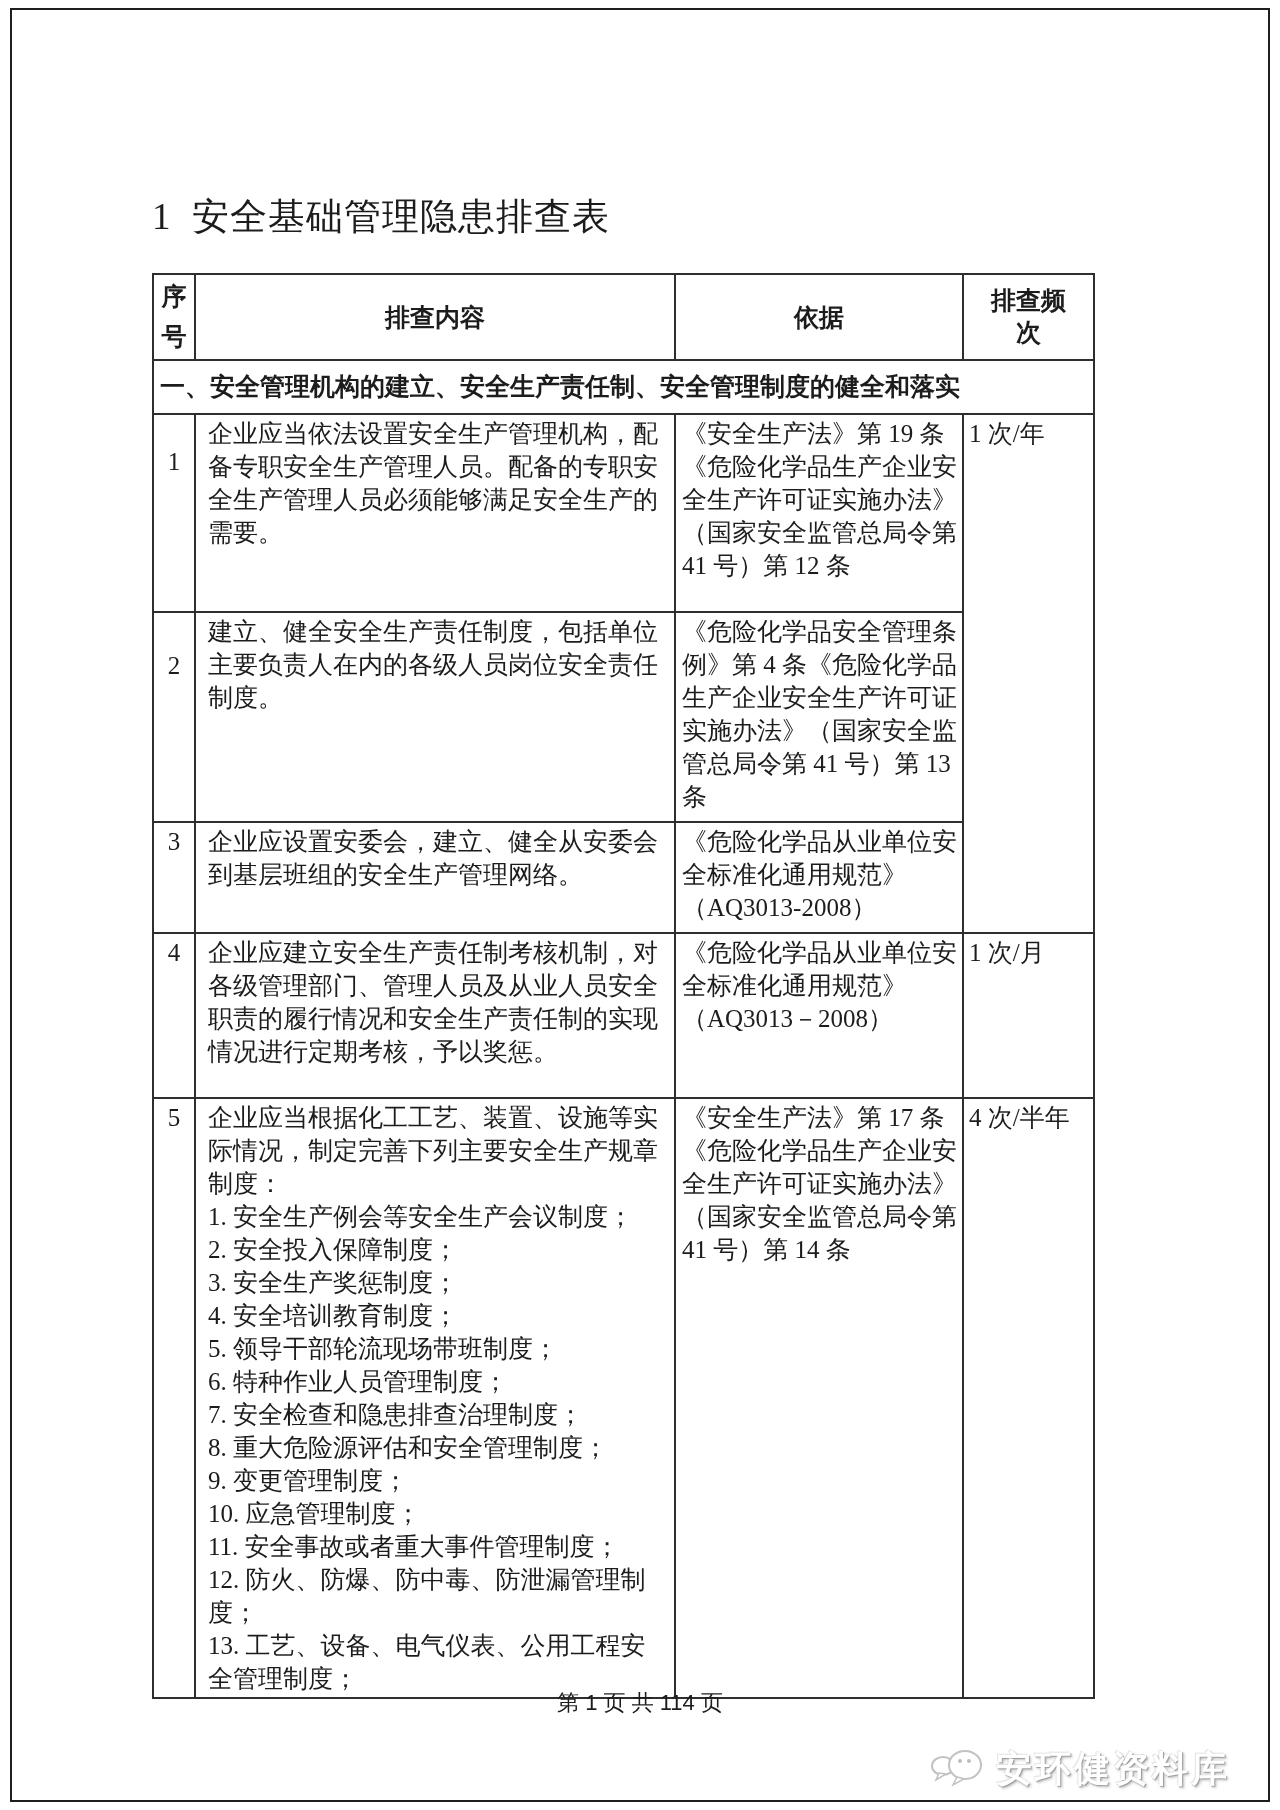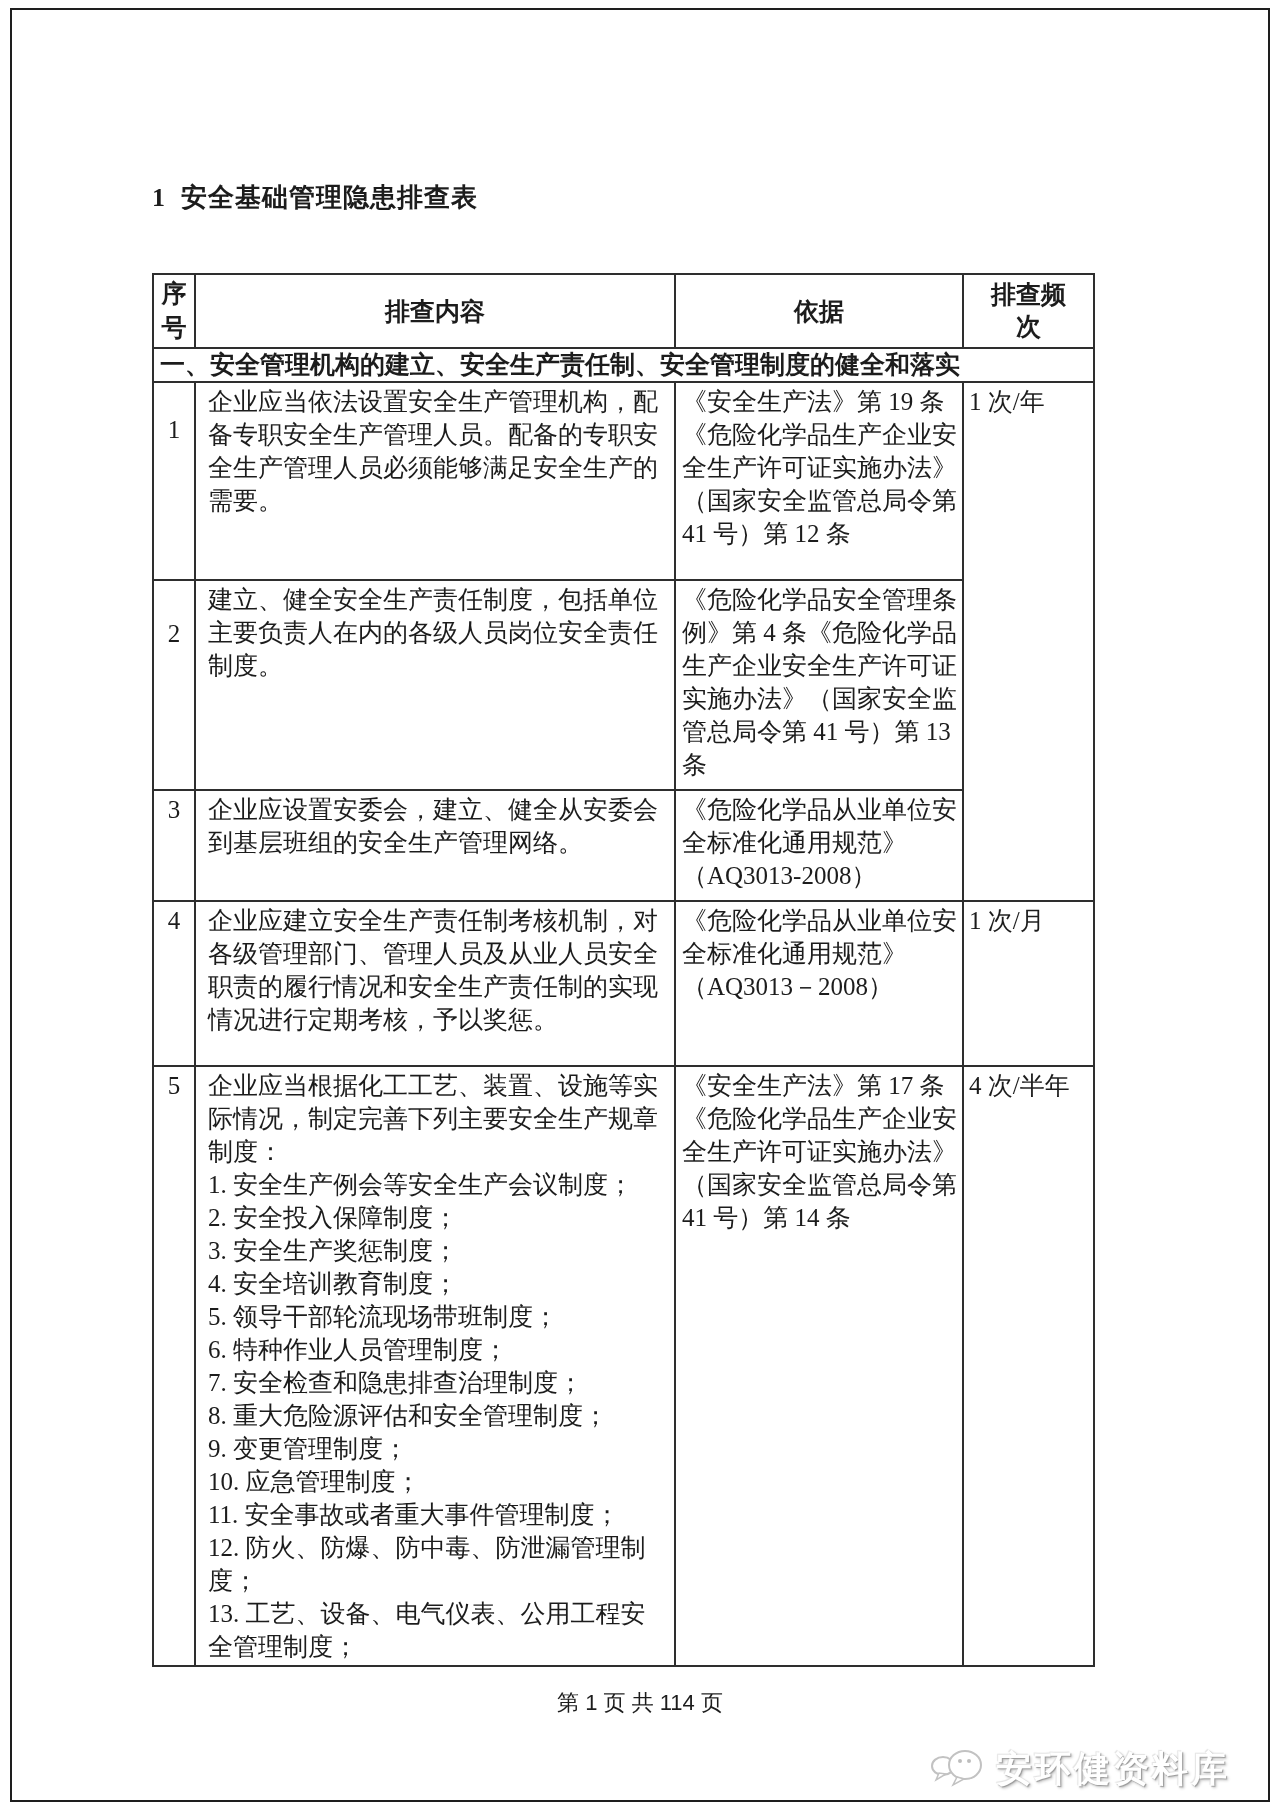--- a/index.html
+++ b/index.html
@@ -6,41 +6,41 @@
   body{
     width:1280px;height:1810px;position:relative;background:#ffffff;
     font-family:"Liberation Serif","DejaVu Serif",serif;color:#1c1c1c;
     overflow:hidden;
   }
   .page-frame{
     position:absolute;left:10px;top:8px;right:10px;bottom:8px;
     border:2px solid #1e1e1e;pointer-events:none;
   }
   .title{
-    position:absolute;left:152px;top:180px;
-    font-size:26px;font-weight:bold;white-space:pre;letter-spacing:1px;
+    position:absolute;left:152px;top:192px;
+    font-size:37px;font-weight:normal;white-space:pre;letter-spacing:1px;
   }
   table.doc-table{
     position:absolute;left:152px;top:273px;width:941px;
     border-collapse:collapse;table-layout:fixed;
   }
   .doc-table td,.doc-table th{
     border:2px solid #2e2e2e;vertical-align:top;
     font-size:25px;line-height:33px;font-weight:normal;
     padding:2px 6px;overflow:hidden;
   }
   .doc-table th{
     text-align:center;vertical-align:middle;font-weight:bold;
   }
   tr.head-row{height:70px;}
-  th.col-no{line-height:34px;border-radius:10px;}
+  th.col-no{line-height:40px;border-radius:10px;}
   th.col-freq .wrapbox{display:inline-block;width:84px;line-height:32px;}
   tr.section-row{height:32px;}
   td.section-cell{
-    font-weight:bold;line-height:30px;padding:1px 6px;white-space:nowrap;
+    font-weight:bold;line-height:30px;padding:11px 6px;white-space:nowrap;
   }
   td.cell-no{text-align:center;padding-left:0;padding-right:0;}
   td.cell-content{padding:2px 8px 2px 12px;white-space:pre-wrap;}
   td.cell-basis{padding:2px 2px 8px 6px;}
   td.cell-freq{padding:2px 2px 2px 5px;white-space:nowrap;border-radius:22px;}
   tr.row-1{height:198px;} tr.row-1 td.cell-no{padding-top:30px;}
   tr.row-2{height:205px;} tr.row-2 td.cell-no{padding-top:36px;}
   tr.row-3{height:108px;}
   tr.row-4{height:165px;}
   tr.row-5{height:600px;}

